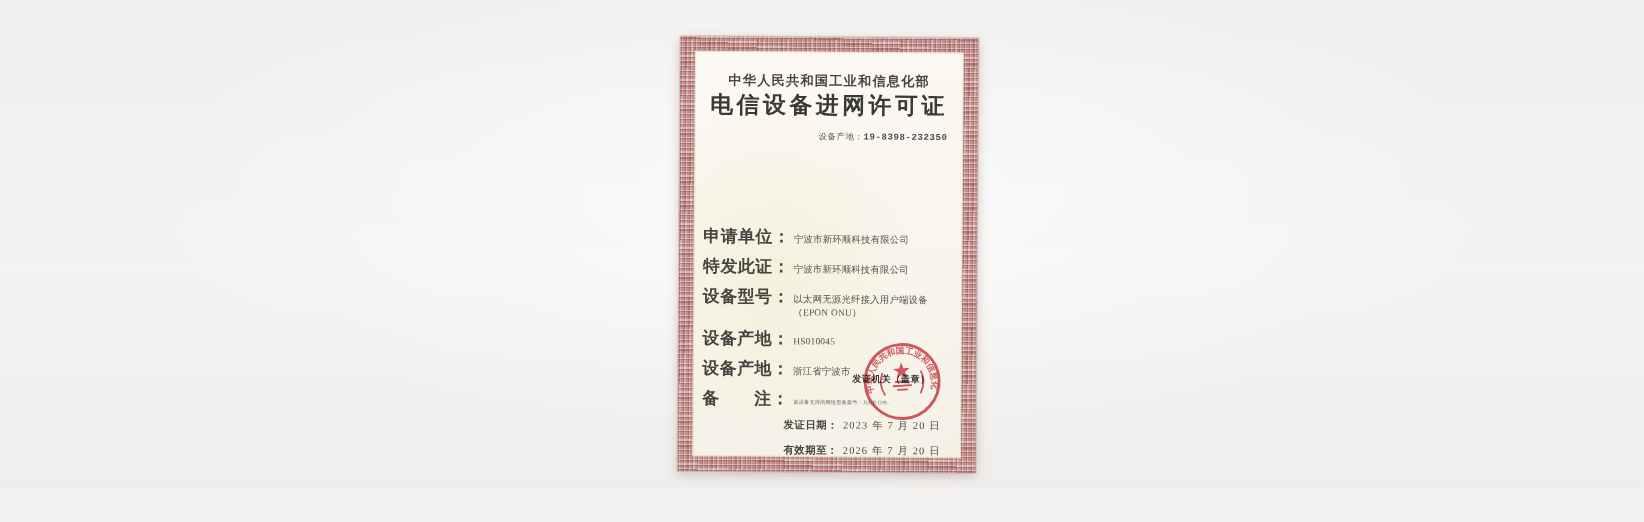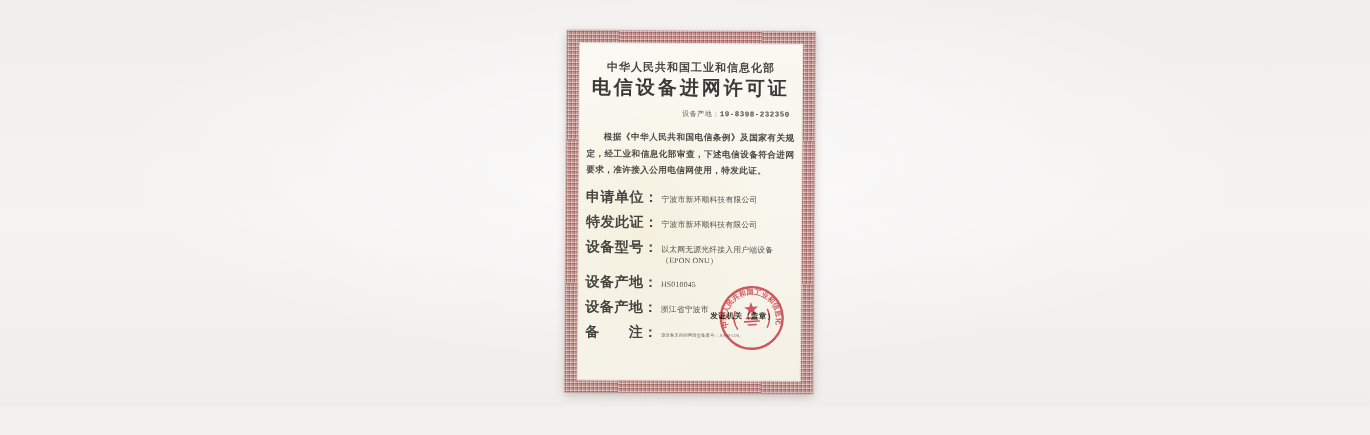--- a/index.html
+++ b/index.html
@@ -107,21 +107,20 @@
     <div class="paper">
 
       <div class="ministry">中华人民共和国工业和信息化部</div>
 
       <div class="big-title">电信设备进网许可证</div>
 
       <div class="license-line">
         <span>设备产地：</span><span class="no">19-8398-232350</span>
       </div>
 
-      <div class="body-par">根据《中华人民共和国电信条例》及国家有关规定，经工业和信息化部审查，下述电信设备符合进网要求，准许接入公用电信网使用，特发此证。</div>
 
       <div class="fields">
         <div class="field-row">
           <span class="field-label">申请单位：</span>
           <span class="field-value">宁波市新环顺科技有限公司</span>
         </div>
         <div class="field-row">
           <span class="field-label">特发此证：</span>
           <span class="field-value">宁波市新环顺科技有限公司</span>
         </div>
@@ -154,16 +153,26 @@
         <g fill="#cf4450">
           <polygon points="50,26 52.6,33.5 60.5,33.6 54.2,38.3 56.5,45.8 50,41.2 43.5,45.8 45.8,38.3 39.5,33.6 47.4,33.5"></polygon>
           <rect x="41" y="49" width="18" height="2.4" rx="1"></rect>
           <rect x="38" y="54" width="24" height="2.4" rx="1"></rect>
           <rect x="43" y="59" width="14" height="2.2" rx="1"></rect>
           <path d="M 26 38 Q 20 52 28 66" fill="none" stroke="#cf4450" stroke-width="2.2"></path>
           <path d="M 74 38 Q 80 52 72 66" fill="none" stroke="#cf4450" stroke-width="2.2"></path>
         </g>
       </svg>
 
+      <div class="dates">
+        <div class="date-row">
+          <span class="date-label">发证日期：</span>
+          <span class="date-value">2023 年 7 月 20 日</span>
+        </div>
+        <div class="date-row">
+          <span class="date-label">有效期至：</span>
+          <span class="date-value">2026 年 7 月 20 日</span>
+        </div>
+      </div>
 
     </div>
   </div>
 </div>
 
 </body></html>

